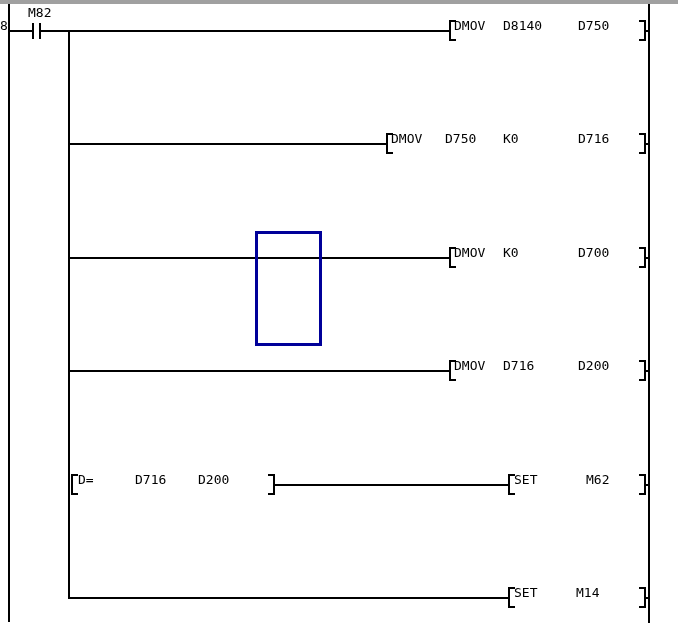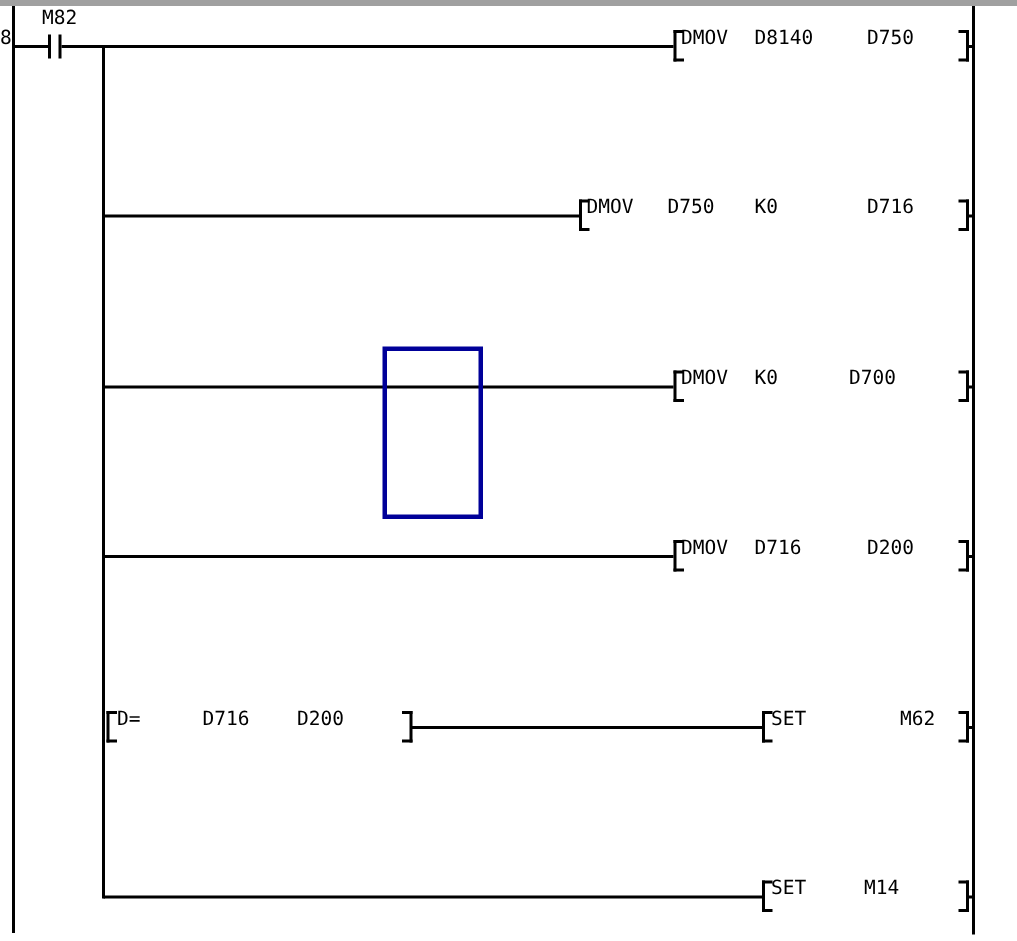--- a/index.html
+++ b/index.html
@@ -64,21 +64,21 @@
     <span class="txt" style="left:578px;top:132px;">D716</span>
     <div class="brk brk-c" style="left:639px;top:133px;"></div>
     <div class="hline" style="left:645px;top:143px;width:5px;"></div>
   </div>
 
   <div>
     <div class="hline" style="left:69px;top:257px;width:380px;"></div>
     <div class="brk brk-o" style="left:449px;top:247px;"></div>
     <span class="txt" style="left:454px;top:246px;">DMOV</span>
     <span class="txt" style="left:503px;top:246px;">K0</span>
-    <span class="txt" style="left:566px;top:246px;text-align:right;">D700</span>
+    <span class="txt" style="left:578px;top:246px;text-align:right;">D700</span>
     <div class="brk brk-c" style="left:639px;top:247px;"></div>
     <div class="hline" style="left:645px;top:257px;width:5px;"></div>
     <div class="cursor" style="border-color: rgb(0, 0, 153);"></div>
   </div>
 
   <div>
     <div class="hline" style="left:69px;top:370px;width:380px;"></div>
     <div class="brk brk-o" style="left:449px;top:360px;"></div>
     <span class="txt" style="left:454px;top:359px;">DMOV</span>
     <span class="txt" style="left:503px;top:359px;">D716</span>
@@ -89,21 +89,21 @@
 
   <div>
     <div class="brk brk-o" style="left:71px;top:474px;"></div>
     <span class="txt" style="left:78px;top:473px;">D=</span>
     <span class="txt" style="left:135px;top:473px;">D716</span>
     <span class="txt" style="left:198px;top:473px;">D200</span>
     <div class="brk brk-c" style="left:268px;top:474px;"></div>
     <div class="hline" style="left:274px;top:484px;width:234px;"></div>
     <div class="brk brk-o" style="left:508px;top:474px;"></div>
     <span class="txt" style="left:514px;top:473px;">SET</span>
-    <span class="txt" style="left:600px;top:473px;">M62</span>
+    <span class="txt" style="left:586px;top:473px;">M62</span>
     <div class="brk brk-c" style="left:639px;top:474px;"></div>
     <div class="hline" style="left:645px;top:484px;width:5px;"></div>
   </div>
 
   <div>
     <div class="hline" style="left:69px;top:597px;width:439px;"></div>
     <div class="brk brk-o" style="left:508px;top:587px;"></div>
     <span class="txt" style="left:514px;top:586px;">SET</span>
     <span class="txt" style="left:576px;top:586px;">M14</span>
     <div class="brk brk-c" style="left:639px;top:587px;"></div>

